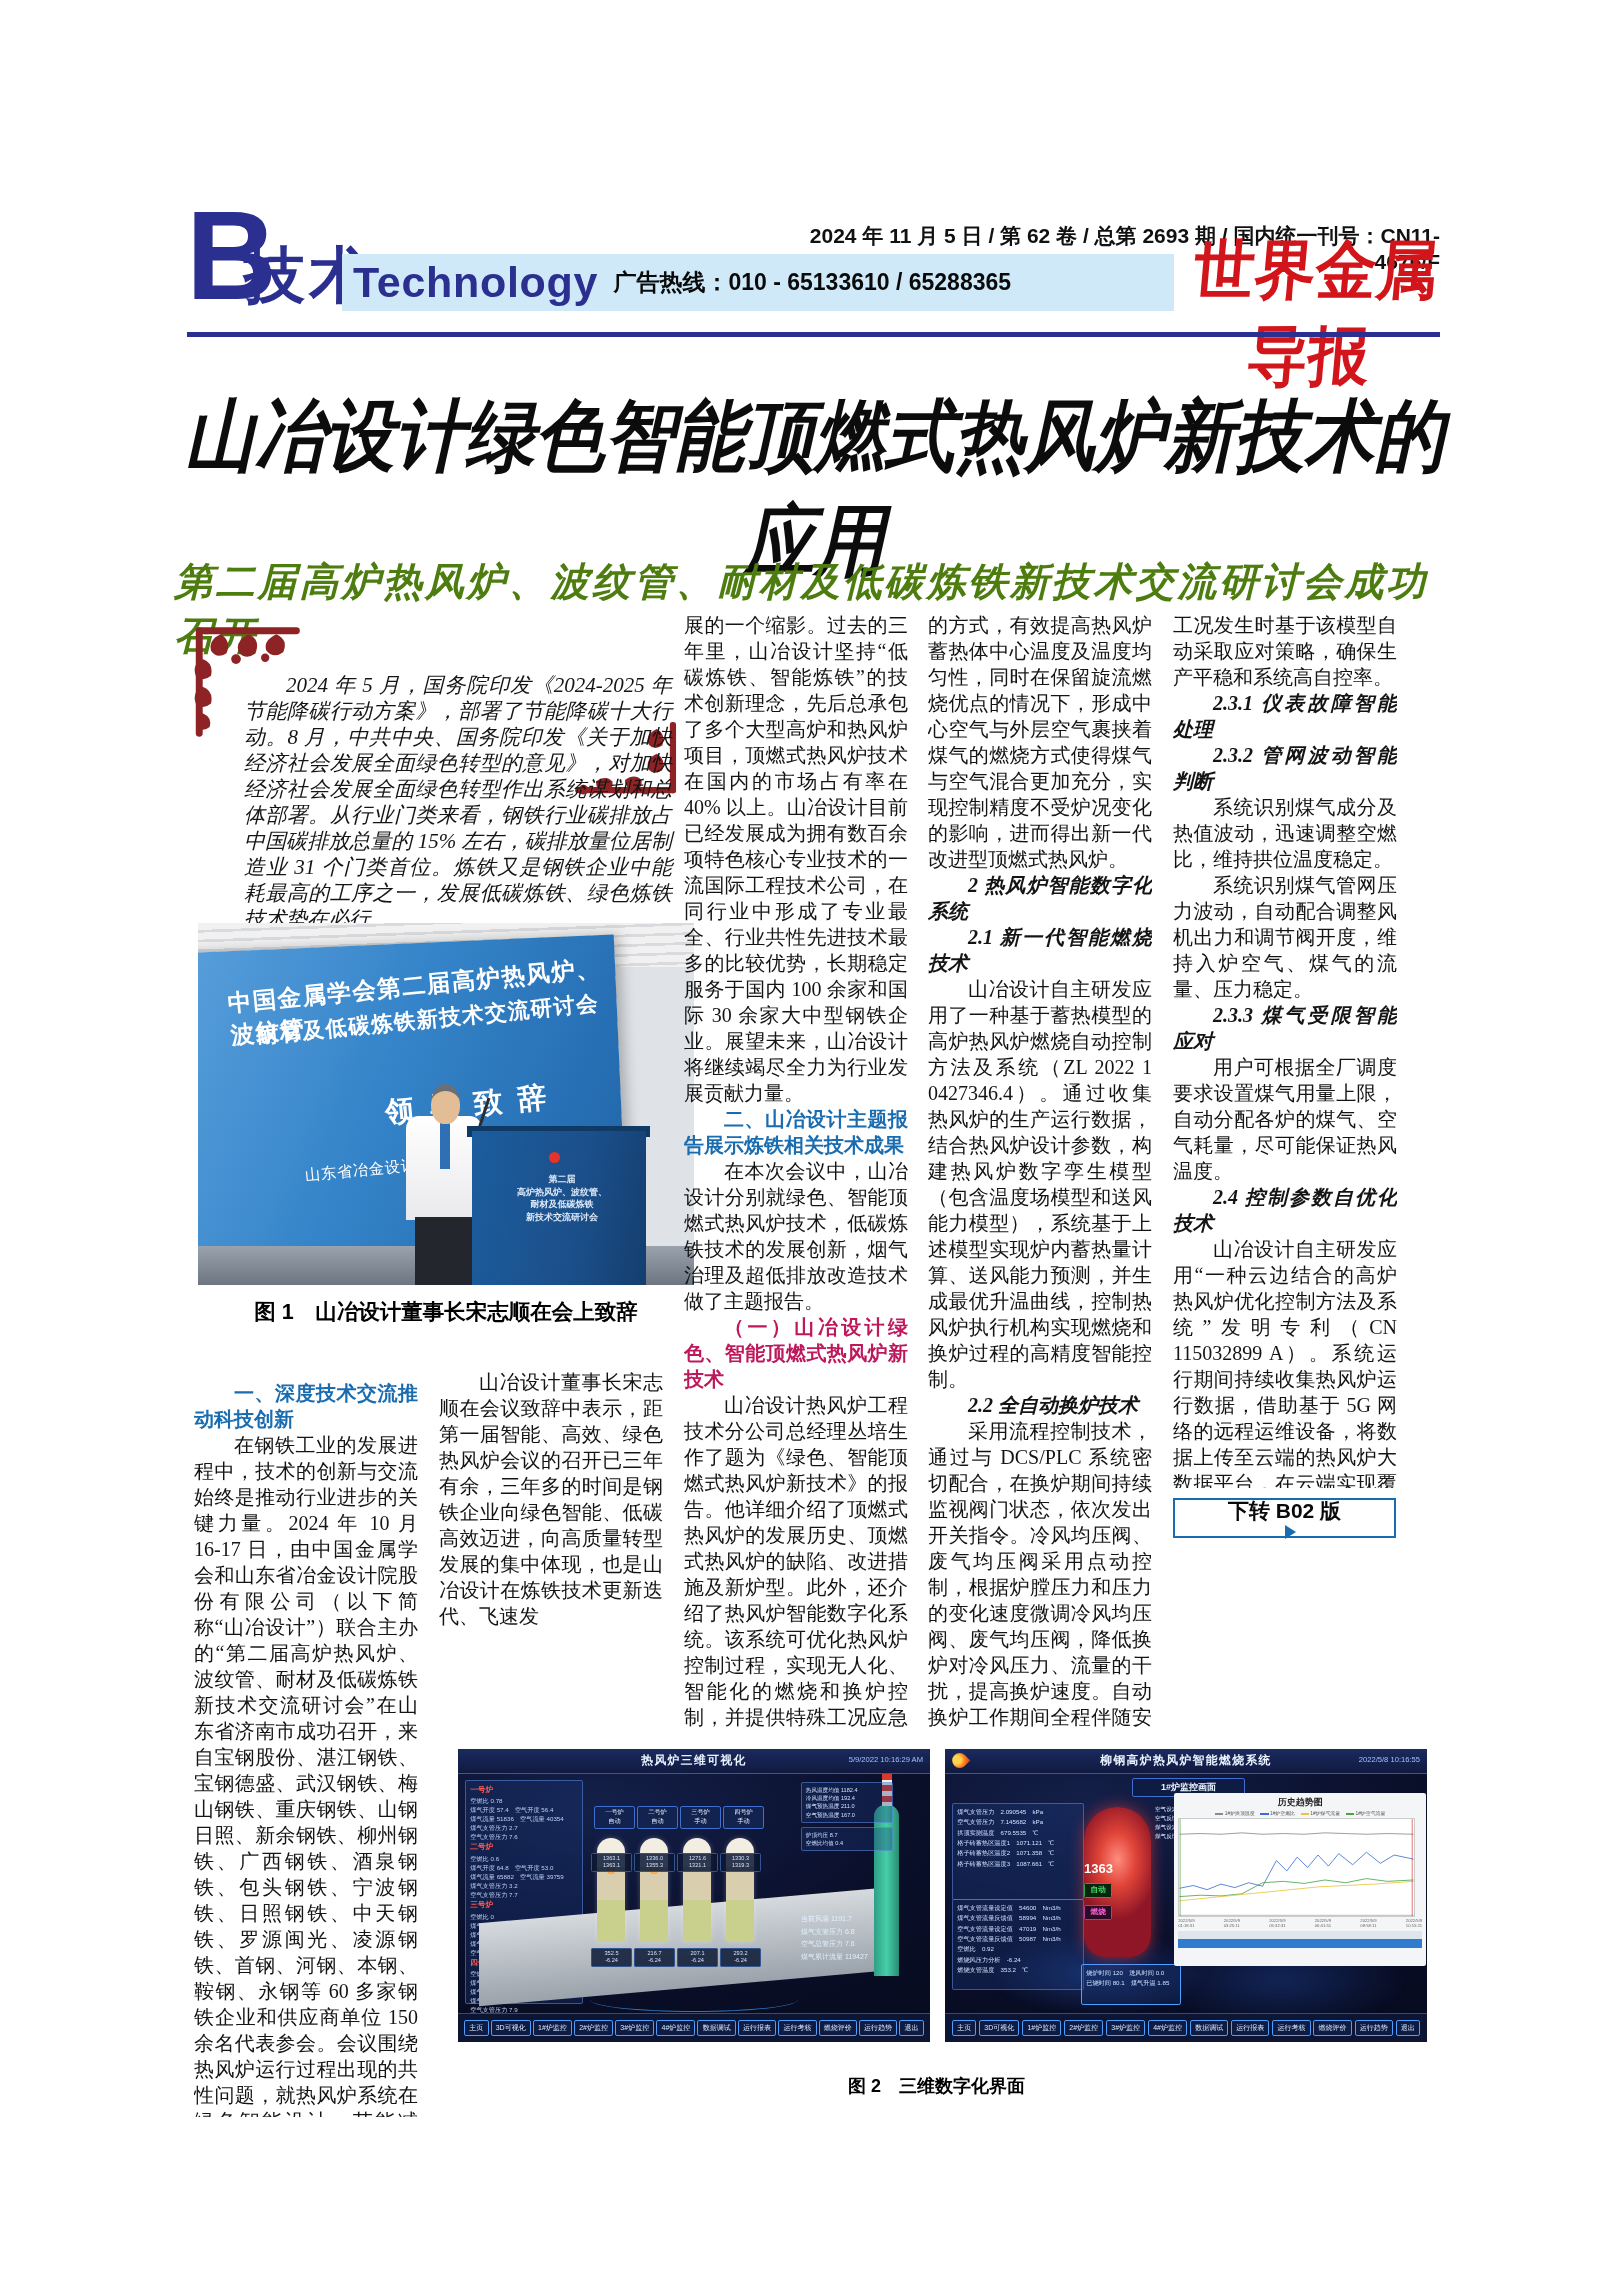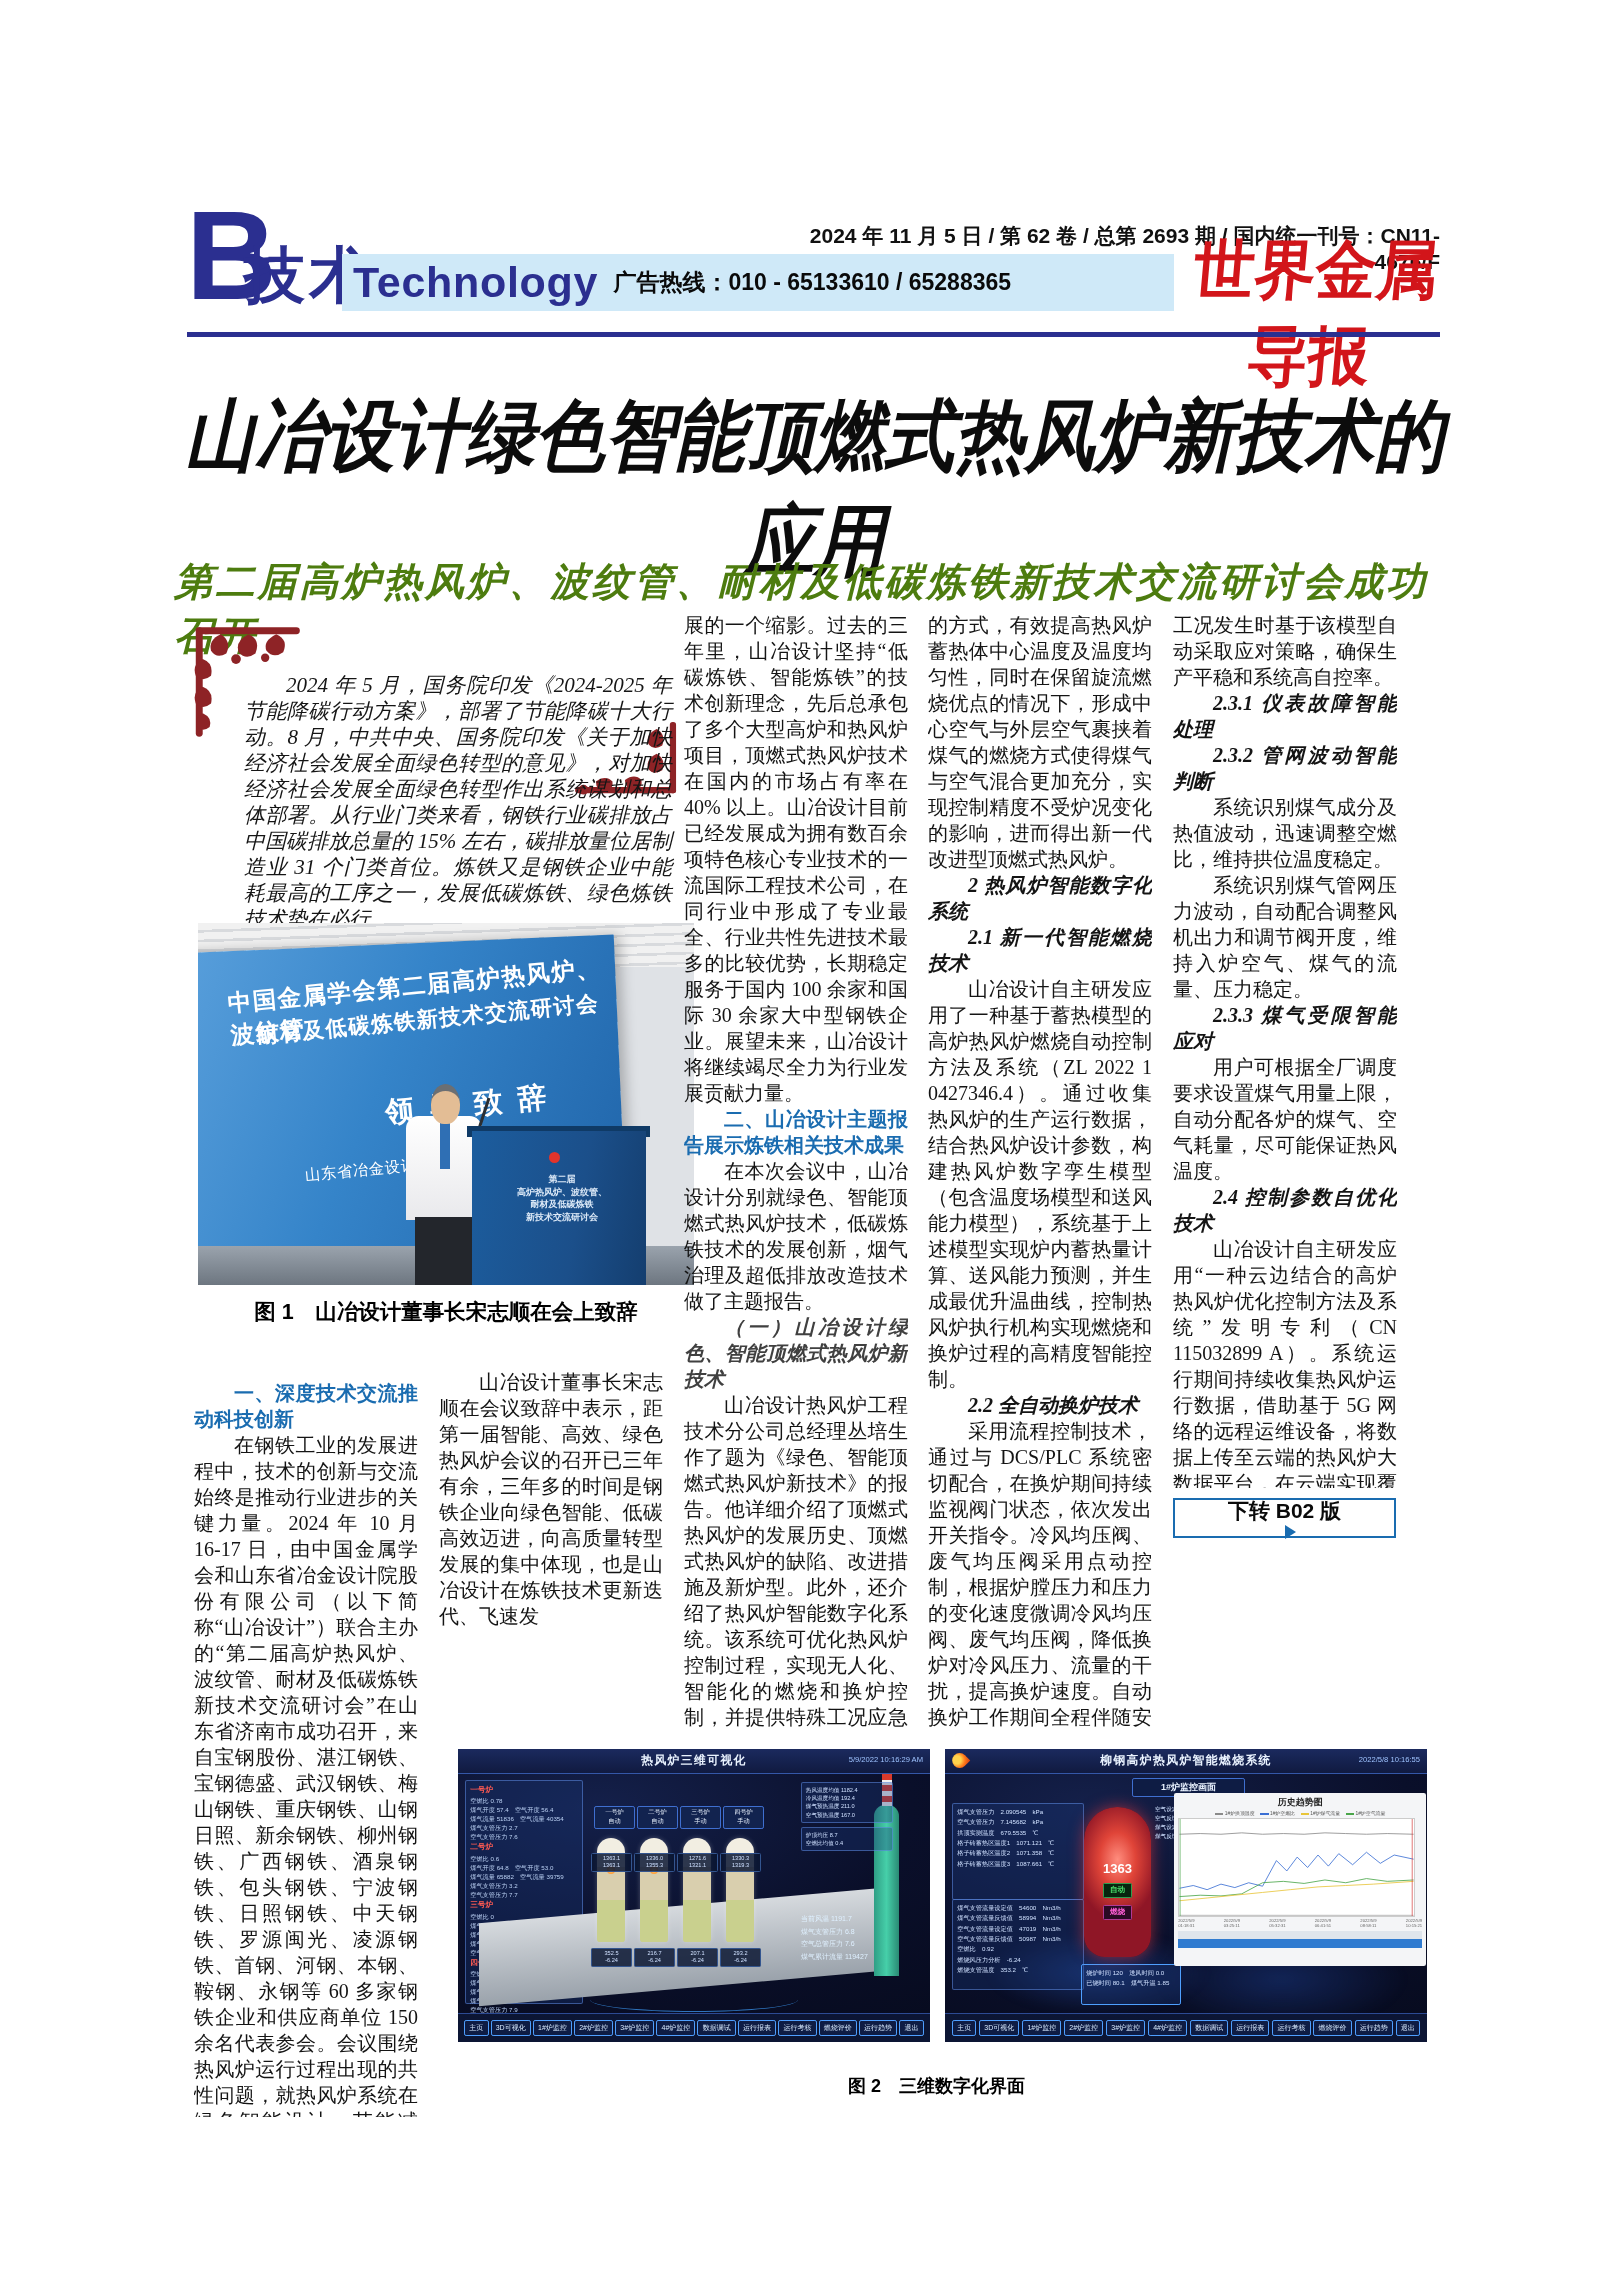--- a/index.html
+++ b/index.html
@@ -29,21 +29,21 @@
   .intro-text{left:244px;top:672px;width:428px;font-family:"Liberation Serif",serif;font-style:italic;
       font-size:21px;line-height:26px;color:#151515;text-align:justify;text-indent:2em;}
   .orn{color:#8e2326;}
 
   
   .col{position:absolute;width:224px;font-family:"Liberation Serif",serif;font-size:20px;line-height:26px;
        color:#141414;text-align:justify;overflow:hidden;}
   .col p{margin:0;}
   .ind{text-indent:2em;}
   .h-blue{color:#1a6cb0;font-family:"Liberation Sans",sans-serif;font-weight:700;text-indent:2em;}
-  .h-blue-i{color:#404040;font-weight:700;font-style:italic;text-indent:2em;}
+  .h-blue-i{color:#be185d;font-weight:700;text-indent:2em;}
   .h-black{font-weight:700;font-style:italic;text-indent:2em;}
   #col1{left:194px;top:1380px;height:737px;}
   #col2{left:439px;top:1369px;height:361px;}
   #col3{left:684px;top:612px;height:1119px;}
   #col4{left:928px;top:612px;height:1119px;}
   #col5{left:1173px;top:612px;height:876px;}
 
   .jump-box{left:1173px;top:1498px;width:219px;height:36px;border:2.1px solid #1a6cb0;display:flex;
       align-items:center;justify-content:center;font-weight:700;font-size:21px;color:#0a0a0a;flex-direction:column;}
   .jump-arrow{width:0;height:0;border-left:11px solid #1a6cb0;border-top:7.6px solid transparent;
@@ -116,21 +116,21 @@
   .navbar{position:absolute;left:0;right:0;bottom:0;height:28px;background:rgba(13,23,54,.92);
       border-top:0.7px solid #2c4a94;display:flex;align-items:center;justify-content:space-evenly;padding:0 4.2px;}
   .nav-chip{border:0.7px solid #4f9fff;color:#d9ebff;background:#0e1c44;border-radius:2.1px;
       padding:2.1px 4.2px;font-size:7px;white-space:nowrap;}
   .screen-label{position:absolute;left:187px;top:29px;width:111px;height:16.7px;background:#0e1c44;
       border:0.7px solid #3f6fd0;border-radius:2.1px;text-align:center;line-height:16.7px;font-size:9px;
       font-weight:700;color:#eaf3ff;}
   .rstove{position:absolute;left:139px;top:58px;width:67px;height:150px;
       border-radius:33px 33px 21px 21px;
       background:radial-gradient(60% 40% at 50% 35%,#ff8d7e 0%,#e04438 45%,#8f1626 100%);
-      box-shadow:0 0 15.3px rgba(255,60,60,.55);text-align:center;}
+      box-shadow:0 0 15.3px rgba(255,60,60,.55);}
   .rstove-temp{margin-top:54px;font-size:13px;color:#fff;font-weight:700;}
   .badge{display:inline-block;margin-top:7px;padding:1.4px 5.6px;font-size:7.6px;font-weight:700;border-radius:1.4px;}
   .badge-auto{color:#49e06b;background:#07250f;border:0.7px solid #2f9e4e;}
   .badge-burn{color:#ff5fd6;background:#2a0a24;border:0.7px solid #b03a96;}
   .chartbox{position:absolute;left:229px;top:44px;width:244px;height:167px;background:#f4f5f7;
       border-radius:2.1px;color:#333;padding:2.8px 4.2px;}
   .chart-title{text-align:center;font-size:9px;font-weight:700;color:#222;}
   .legend{display:flex;justify-content:center;gap:5.6px;font-size:4.9px;color:#555;margin:1.4px 0;}
   .lg i{display:inline-block;width:8.3px;height:1.4px;margin-right:1.4px;vertical-align:middle;}
   .axis-times{display:flex;justify-content:space-between;font-size:4.2px;color:#666;margin-top:0.7px;}

